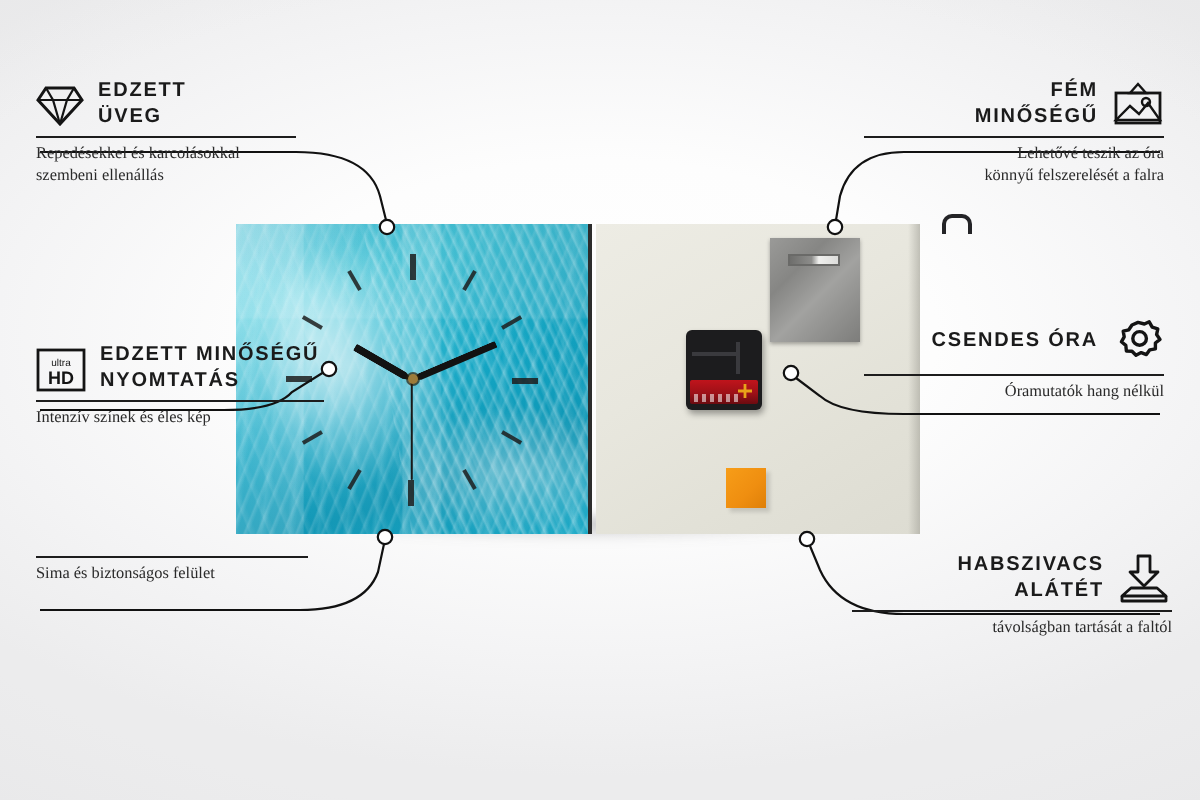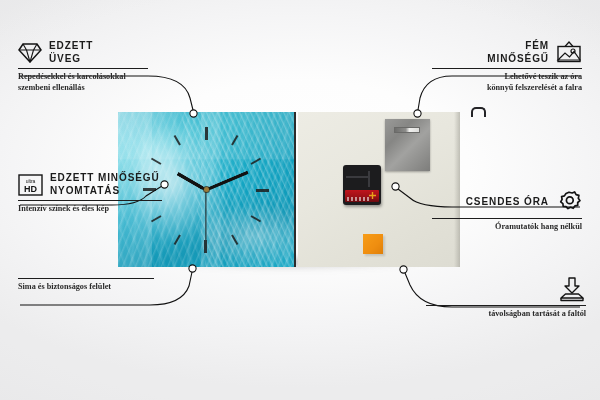--- a/index.html
+++ b/index.html
@@ -237,21 +237,20 @@
   .cal-rule {
     height: 1px;
     background: #1d1d1d;
     margin: 3px 0 3px 0;
   }
   .cal-sub {
     font-family: "Liberation Serif", serif;
     font-size: 8.2px;
     color: #2a2a2a;
     line-height: 10.5px;
-    font-weight: bold;
   }
   .callout.left .cal-head { justify-content: flex-start; }
   .callout.left .cal-title { text-align: left; }
   .callout.left .cal-sub { text-align: left; }
   .callout.right .cal-head { justify-content: flex-end; flex-direction: row; }
   .callout.right .cal-title { text-align: right; }
   .callout.right .cal-sub { text-align: right; }
 
   .ico { flex: 0 0 auto; display: block; }
 
@@ -391,36 +390,40 @@
         <rect x="2" y="5.5" width="22" height="15" fill="none" stroke="#141414" stroke-width="1.4"></rect>
         <path d="M2 19 L9 12 L13.5 16 L18 10.5 L24 19 Z" fill="none" stroke="#141414" stroke-width="1.2"></path>
         <circle cx="17" cy="10" r="2" fill="none" stroke="#141414" stroke-width="1.2"></circle>
       </svg>
     </div>
     <div class="cal-rule" style="width:150px; margin-left:auto;"></div>
     <div class="cal-sub">Lehetővé teszik az óra</div>
     <div class="cal-sub">könnyű felszerelését a falra</div>
   </div>
 
-  <div class="callout right" style="right:18px; top:190px; width:150px;">
+  <div class="callout right" style="right:18px; top:159px; width:150px;">
     <div class="cal-head">
       <div>
         <div class="cal-title">CSENDES ÓRA</div>
       </div>
       <svg class="ico" width="26" height="25" viewBox="0 0 26 25">
         <path d="M13 2.2 L16.2 3 L18.6 1.9 L20.1 4.6 L22.9 5.4 L22.3 8.3 L24 10.7 L21.7 12.5 L21.7 15.4 L18.9 15.9 L17.2 18.3 L14.6 17.3 L12 18.6 L10 16.6 L7.2 16.5 L6.9 13.7 L4.7 11.9 L6.1 9.4 L5.6 6.6 L8.4 5.9 L10 3.5 Z" fill="none" stroke="#141414" stroke-width="1.7" stroke-linejoin="round"></path>
         <circle cx="13.8" cy="10.2" r="3.4" fill="none" stroke="#141414" stroke-width="1.7"></circle>
       </svg>
     </div>
     <div class="cal-rule" style="width:150px; margin-left:auto;"></div>
     <div class="cal-sub">Óramutatók hang nélkül</div>
   </div>
 
   <div class="callout right" style="right:14px; top:277px; width:160px;">
     <div class="cal-head">
+      <div>
+        <div class="cal-title">HABSZIVACS</div>
+        <div class="cal-title">ALÁTÉT</div>
+      </div>
       <svg class="ico" width="27" height="25" viewBox="0 0 27 25">
         <path d="M10 1 L16 1 L16 9 L20 9 L13 16 L6 9 L10 9 Z" fill="none" stroke="#141414" stroke-width="1.4" stroke-linejoin="round"></path>
         <path d="M6.5 17 L19.5 17 L24 21 L2 21 Z" fill="none" stroke="#141414" stroke-width="1.4" stroke-linejoin="round"></path>
         <path d="M2 21 L2 23.5 L24 23.5 L24 21" fill="none" stroke="#141414" stroke-width="1.4" stroke-linejoin="round"></path>
       </svg>
     </div>
     <div class="cal-rule" style="width:160px; margin-left:auto;"></div>
     <div class="cal-sub">távolságban tartását a faltól</div>
   </div>
 

